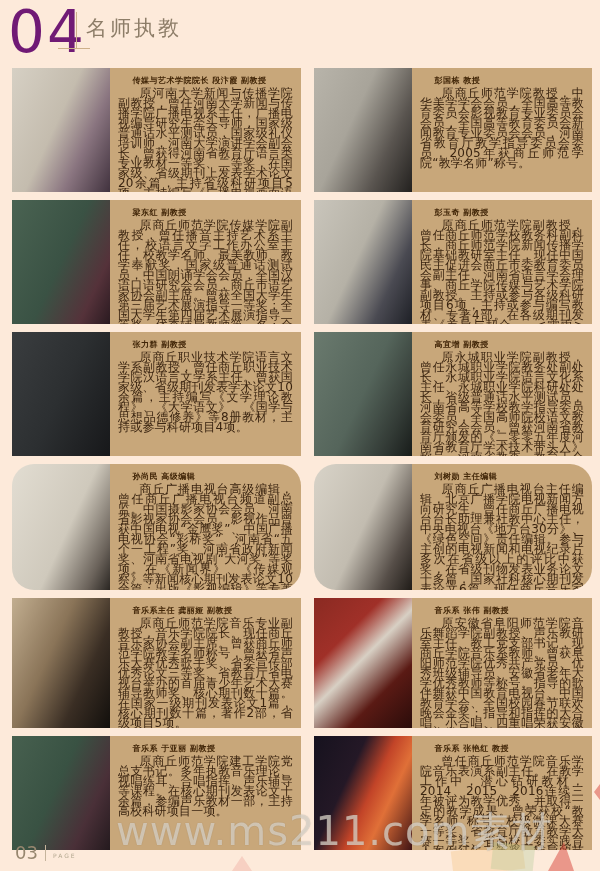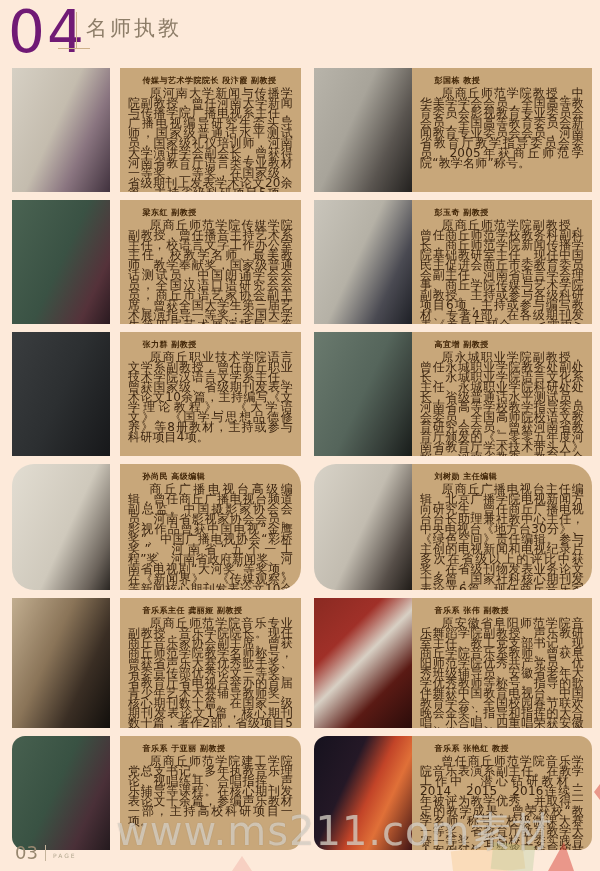--- a/index.html
+++ b/index.html
@@ -18,24 +18,24 @@
   .v-rule{position:absolute;left:76px;top:12px;width:1px;height:36px;background:#cdb08a;}
   .h-rule{position:absolute;left:58px;top:48px;width:32px;height:1px;background:#cdb08a;}
   .page-title{
     position:absolute;left:86px;top:14px;
     font-size:21px;color:#8d7d68;letter-spacing:3px;
   }
   
   .content{position:absolute;left:12px;top:68px;width:580px;}
   .row{display:flex;gap:13px;margin-bottom:8px;}
   .card{display:flex;overflow:hidden;}
-  .card.left{width:341px;gap:10px;}
+  .card.left{width:341px;}
   .card.right{width:328px;}
   .r1 .card{height:124px;} .r2 .card{height:124px;} .r3 .card{height:124px;}
-  .r4 .card{height:126px;border-radius:22px;} .r5 .card{height:130px;} .r6 .card{height:114px;border-radius:13px;}
+  .r4 .card{height:126px;border-radius:22px;} .r5 .card{height:130px;} .r6 .card{height:114px;}
   .photo{width:98px;flex:0 0 98px;background:#555;}
   .info{
     flex:1;background:#c8a77a;
     padding:7px 8px 6px 8px;box-sizing:border-box;overflow:hidden;
   }
   .ptitle{
     font-size:8px;font-weight:bold;color:#402507;
     text-indent:1.8em;margin-bottom:2px;letter-spacing:.5px;
   }
   .pbody{

